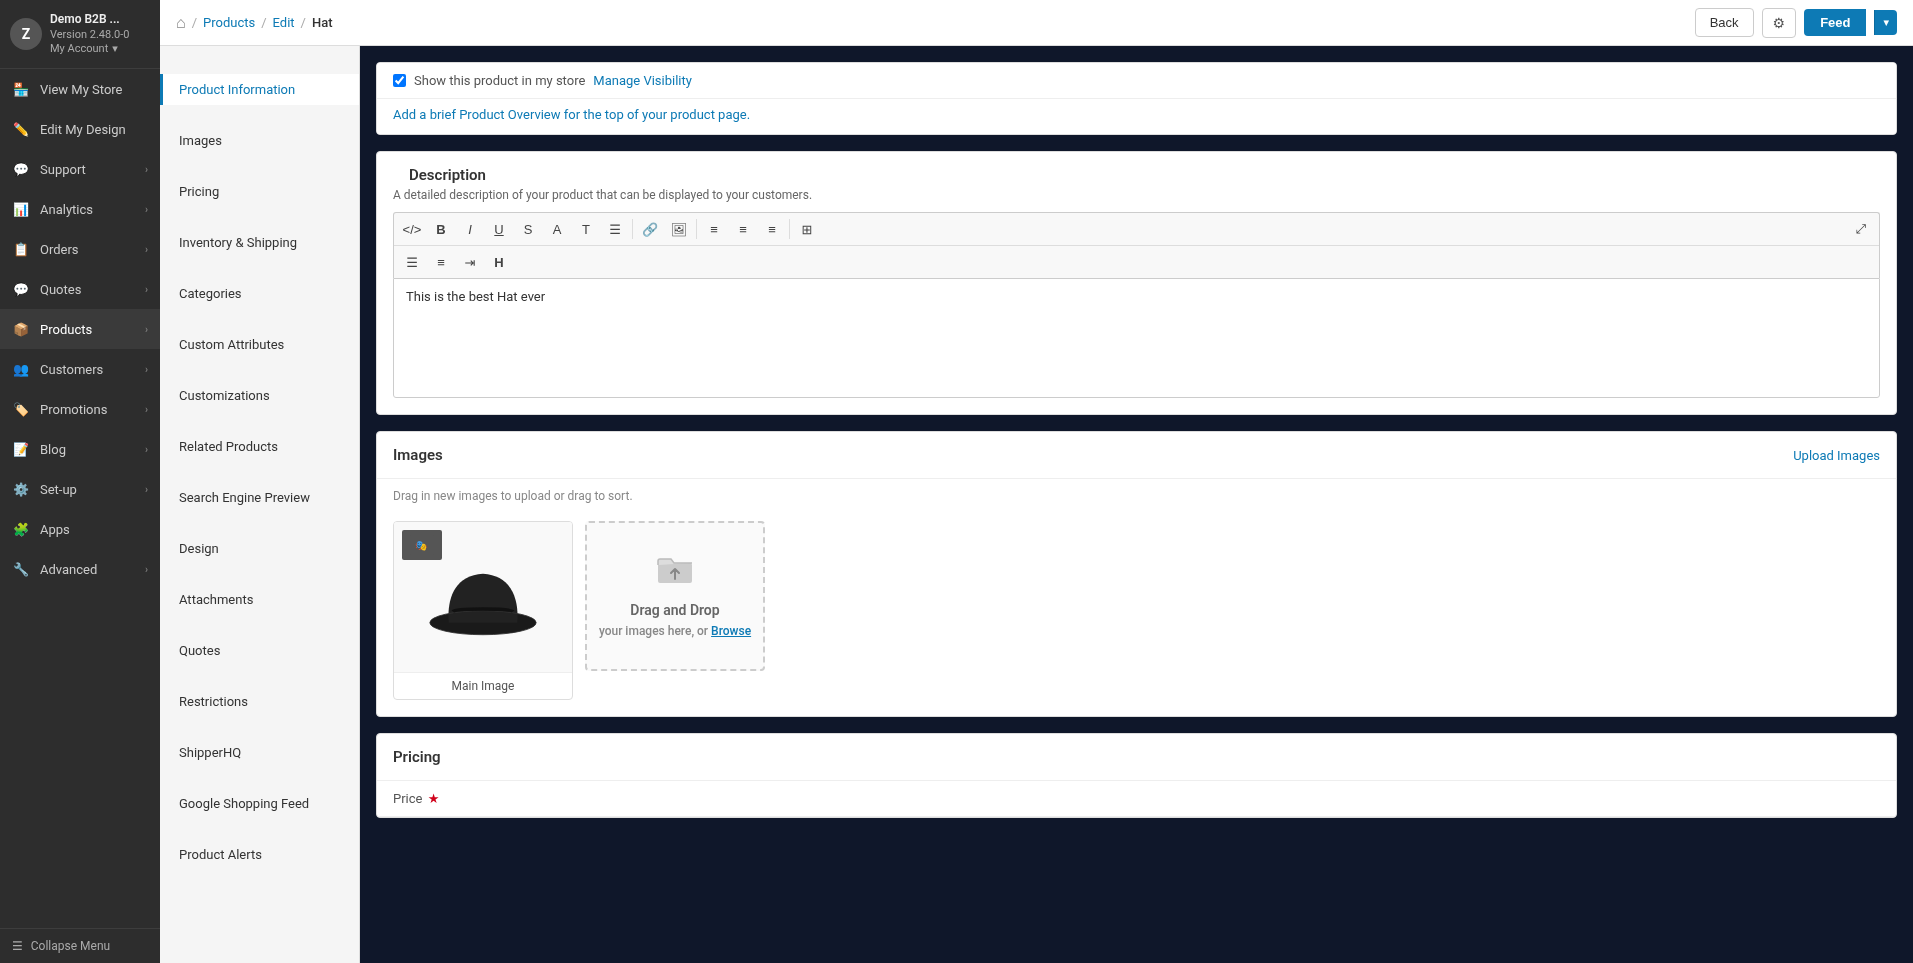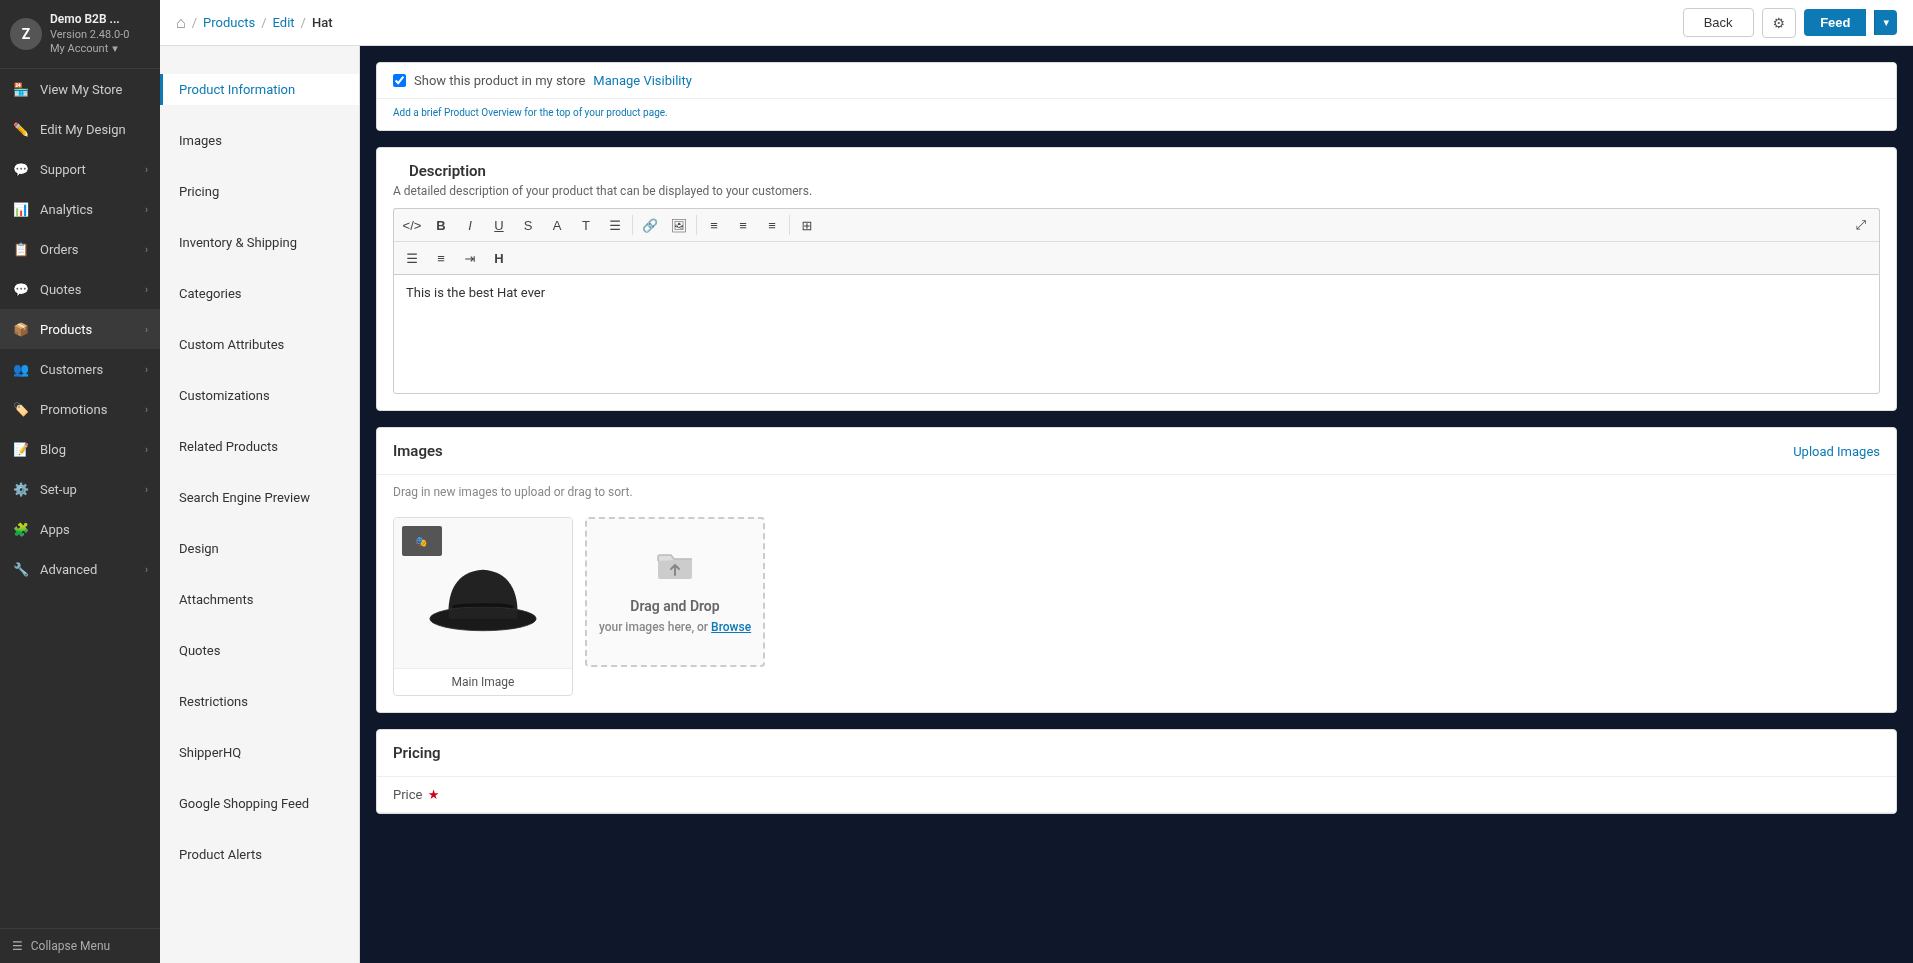--- a/index.html
+++ b/index.html
@@ -68,21 +68,21 @@
       padding: 0 16px;
       height: 46px;
       flex-shrink: 0;
     }
     .breadcrumb { display: flex; align-items: center; gap: 6px; font-size: 13px; color: #555; }
     .breadcrumb a { color: #0d7ab5; text-decoration: none; }
     .breadcrumb span { color: #888; }
     .topbar-actions { display: flex; align-items: center; gap: 8px; }
     .btn-back {
       background: #fff; border: 1px solid #ccc;
-      padding: 6px 20px; border-radius: 4px;
+      padding: 6px 14px; border-radius: 4px;
       cursor: pointer; font-size: 13px; color: #333;
     }
     .btn-settings {
       background: #fff; border: 1px solid #ccc;
       padding: 6px 10px; border-radius: 4px;
       cursor: pointer; font-size: 14px; color: #555;
     }
     .btn-save {
       background: #0d7ab5; color: #fff; border: none;
       padding: 6px 16px; border-radius: 4px 0 0 4px;
@@ -141,21 +141,21 @@
       padding: 10px 16px;
       display: flex; align-items: center; gap: 8px;
       font-size: 13px; color: #555;
       border-bottom: 1px solid #eee;
     }
     .show-store-bar input[type=checkbox] { cursor: pointer; }
     .show-store-bar a { color: #0d7ab5; text-decoration: none; }
 
     .product-overview-link {
       padding: 8px 16px 12px;
-      font-size: 10px;
+      font-size: 13px;
       background: #fff;
     }
     .product-overview-link a { color: #0d7ab5; text-decoration: none; }
 
     
     .section-header {
       padding: 14px 32px 4px;
       font-size: 15px; font-weight: 600; color: #333;
     }
     .section-subtitle {

